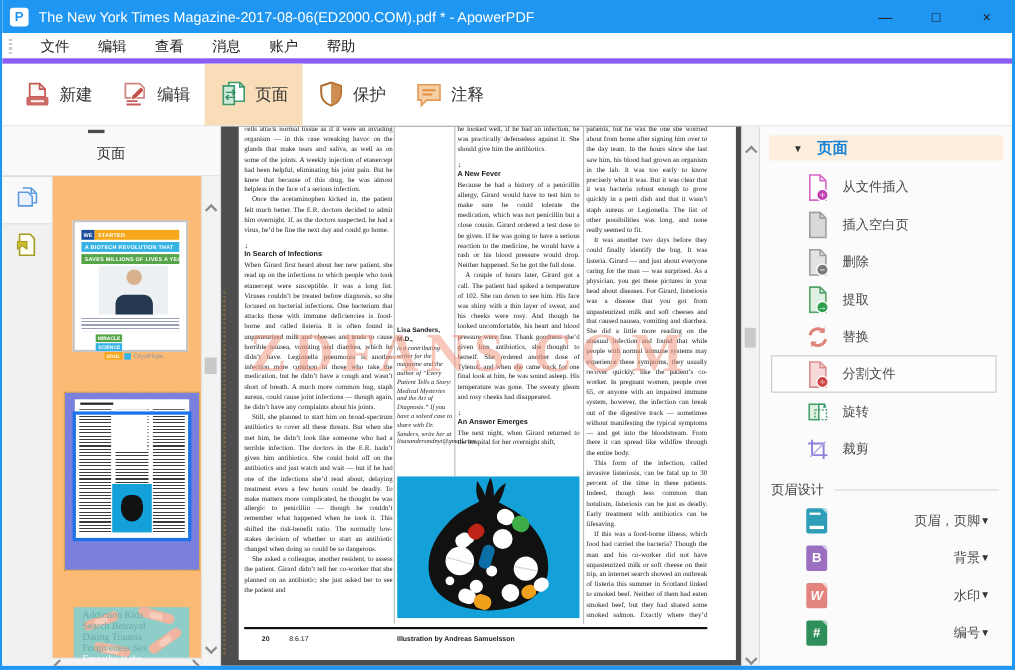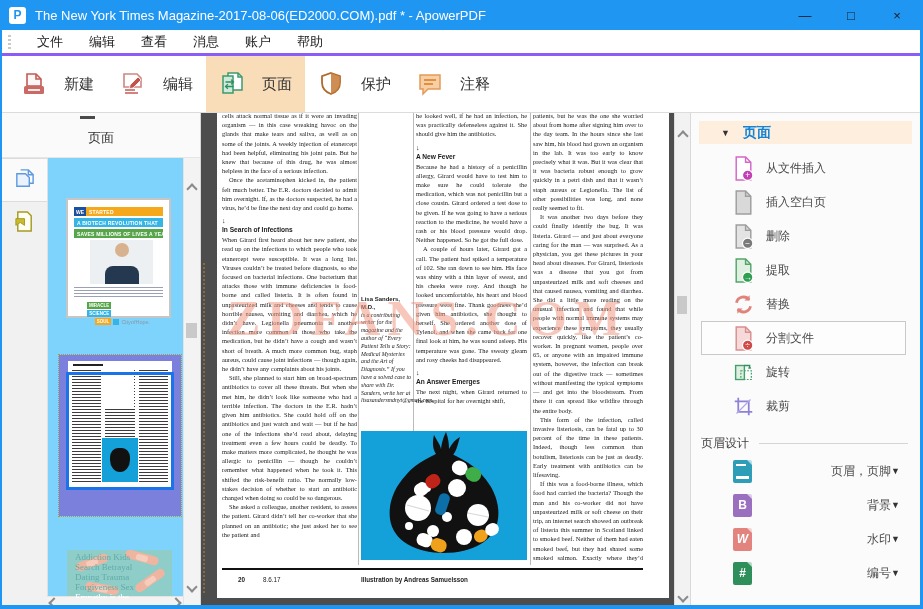--- a/index.html
+++ b/index.html
@@ -7,45 +7,45 @@
   .window{position:relative;width:923px;height:609px;box-sizing:border-box;border-left:2px solid #2096f3;border-right:3px solid #2096f3;border-bottom:4px solid #2096f3;overflow:hidden;}
 
   
   .titlebar{height:30px;background:#2096f3;display:flex;align-items:center;color:#fff;font-size:13px;}
   .appicon{width:17px;height:17px;margin-left:7px;background:#fff;border-radius:3px;color:#2096f3;font-weight:bold;font-size:12px;display:flex;align-items:center;justify-content:center;}
   .wtitle{margin-left:9px;flex:1;white-space:nowrap;overflow:hidden;}
   .wbtns{display:flex;height:100%;}
   .wbtn{width:46px;display:flex;align-items:center;justify-content:center;color:#1a1a1a;font-size:13px;}
 
   
-  .menubar{height:23px;background:#fff;border-bottom:3px solid #8b5cf6;display:flex;align-items:center;font-size:13px;color:#222;}
+  .menubar{height:23px;background:#fff;border-bottom:5px solid #8b5cf6;display:flex;align-items:center;font-size:13px;color:#222;}
   .grip{width:3px;height:14px;margin-left:6px;background:repeating-linear-gradient(to bottom,#c9c9c9 0 2px,transparent 2px 4px);}
   .menu-item{margin-left:26px;cursor:default;}
 
   
   .toolbar{height:56px;background:#fff;border-bottom:1px solid #dcdcdc;display:flex;align-items:stretch;padding-left:6px;}
-  .tb-item{display:flex;align-items:center;gap:17px;padding:0 13px;font-size:15px;color:#333;}
+  .tb-item{display:flex;align-items:center;gap:7px;padding:0 13px;font-size:15px;color:#333;}
   .tb-item.active{background:#f9dcb8;}
   .tb-item .ticon{width:26px;height:26px;display:flex;}
   .tb-item .ticon svg{width:26px;height:26px;}
 
   
   .main{display:flex;height:495px;}
 
   
   .left-sidebar{width:198px;position:relative;background:#fafafa;border-right:1px solid #d8d8d8;display:flex;flex-direction:column;}
   .lp-header{height:44px;position:relative;border-bottom:1px solid #e6e6e6;}
   .lp-dash{position:absolute;left:78px;top:3px;width:15px;height:3px;background:#4a4a4a;}
   .lp-title{position:absolute;left:0;right:0;top:16px;text-align:center;font-size:13px;color:#333;}
   .lp-body{flex:1;display:flex;min-height:0;}
   .lp-tabs{width:45px;background:#f1f1f1;border-right:1px solid #e0e0e0;}
   .lp-tab{height:42px;display:flex;align-items:center;justify-content:center;}
   .lp-tab svg{width:23px;height:23px;}
   .lp-tab.active{background:#fafafa;border-top:1px solid #dcdcdc;border-bottom:1px solid #dcdcdc;}
-  .lp-thumbs{flex:1;position:relative;overflow:hidden;background:#7dd3fc;}
+  .lp-thumbs{flex:1;position:relative;overflow:hidden;background:#fdba74;}
   .lp-vscroll{width:16px;background:#f3f3f3;border-left:1px solid #e4e4e4;position:relative;}
   .lp-vthumb{position:absolute;left:2px;width:11px;height:15px;top:165px;background:#c9c9c9;}
   .lp-hscroll{position:absolute;bottom:0;left:45px;width:136px;height:12px;background:#f3f3f3;border-top:1px solid #e4e4e4;display:flex;align-items:center;justify-content:space-between;padding:0 3px;box-sizing:border-box;}
   .chev{width:6px;height:6px;border-left:2px solid #8a8a8a;border-top:2px solid #8a8a8a;display:inline-block;}
   .chev.up{transform:rotate(45deg);}
   .chev.down{transform:rotate(225deg);}
   .chev.left{transform:rotate(-45deg);}
   .chev.right{transform:rotate(135deg);}
   .sbtn{position:absolute;left:3px;width:10px;height:10px;display:flex;align-items:center;justify-content:center;}
 

